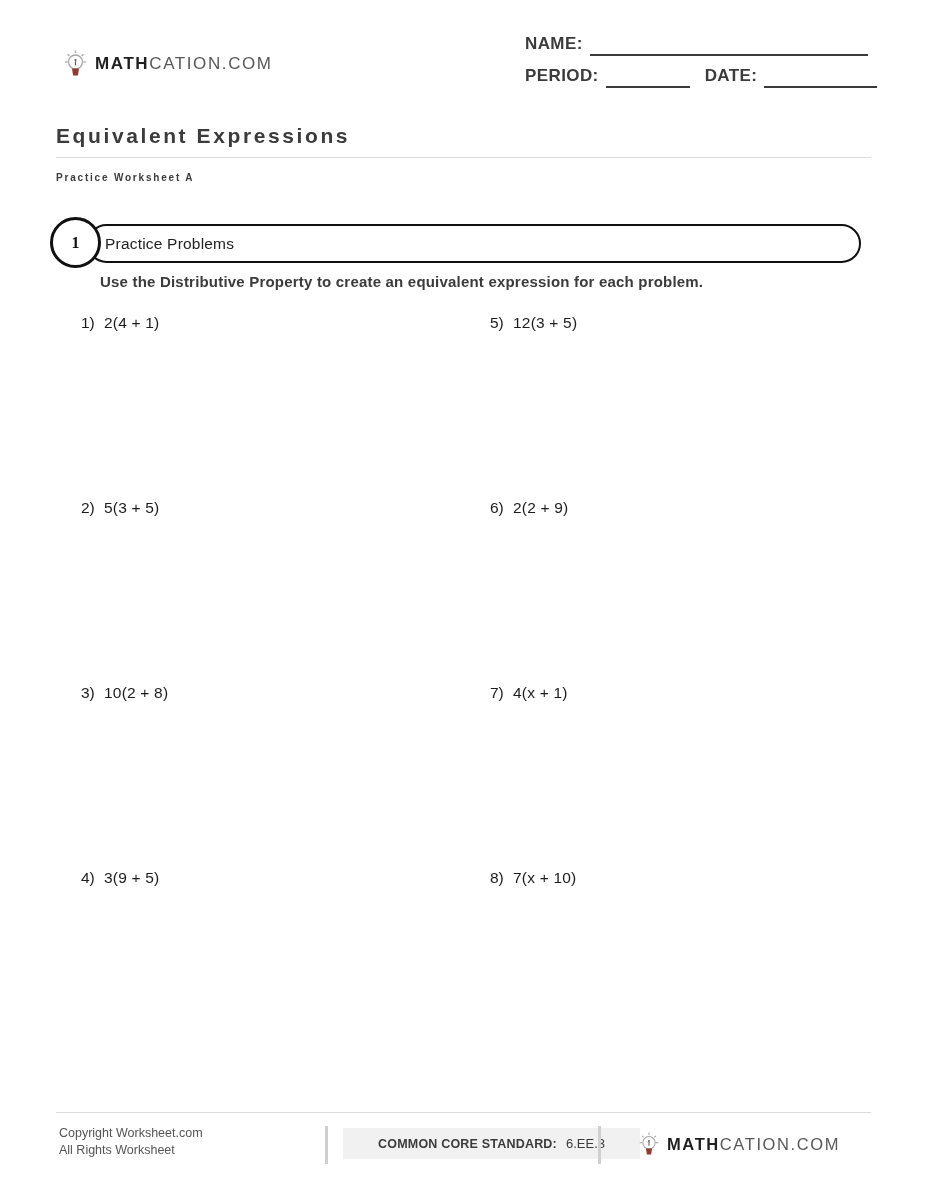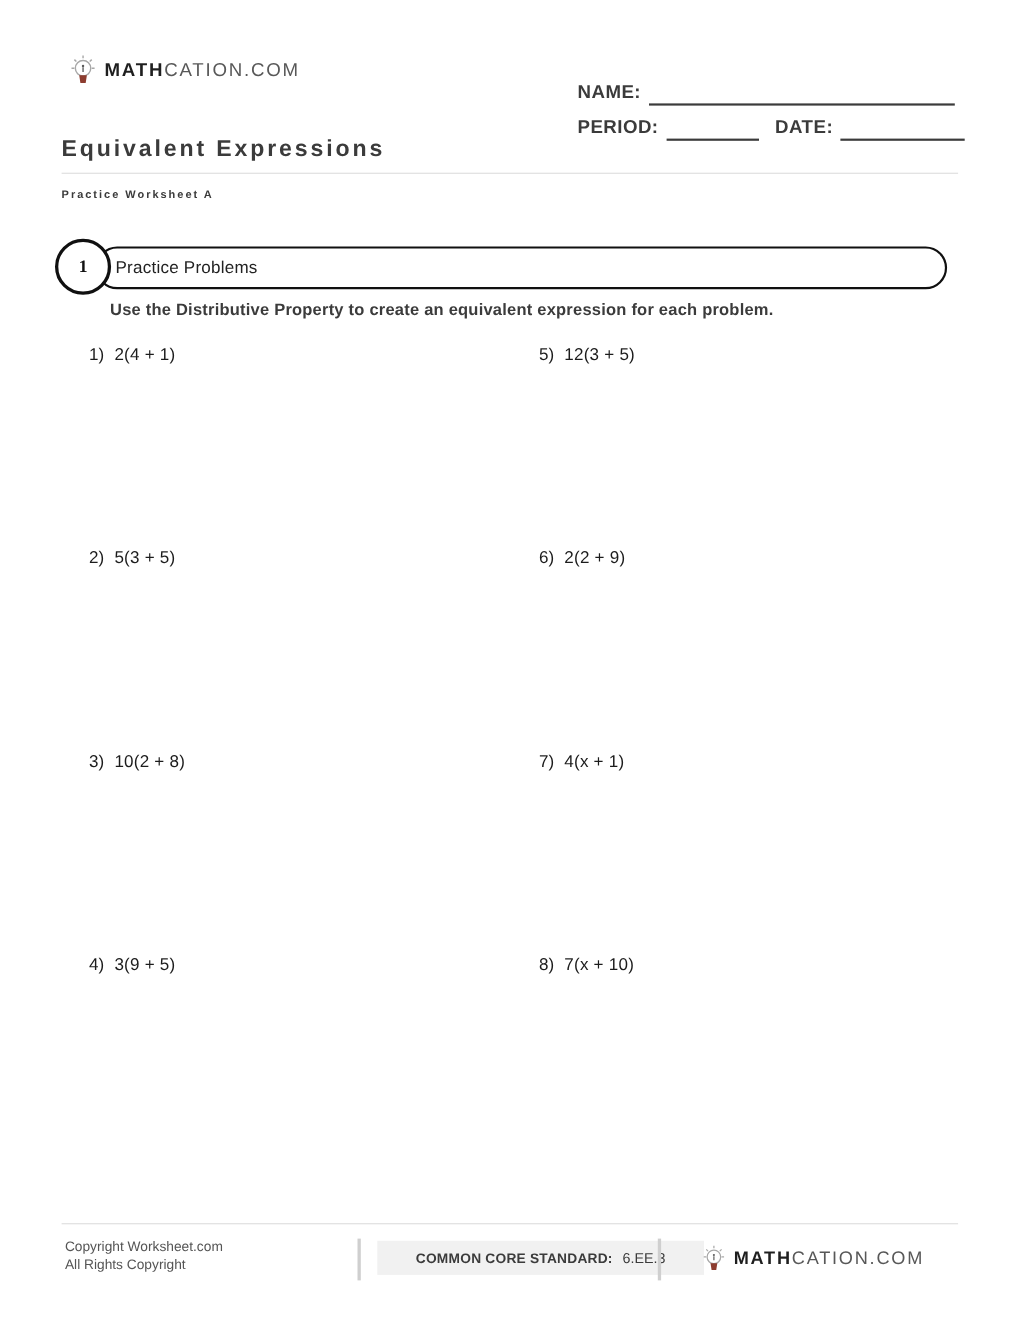--- a/index.html
+++ b/index.html
@@ -12,21 +12,21 @@
 
   
   .brand { display:flex; align-items:center; gap:7px; }
   .brand-text { font-size:17px; letter-spacing:1.6px; white-space:nowrap;text-align:right; }
   .brand-bold { font-weight:bold; color:#1f1f1f; }
   .brand-light { font-weight:normal; color:#585858; }
   .header-brand { position:absolute; left:63px; top:48px; }
 
   .name-row { position:absolute; left:525px; top:32px; display:flex; align-items:flex-end; }
   .pd-row   { position:absolute; left:525px; top:64px; display:flex; align-items:flex-end; }
-  .fld-label { font-weight:bold; font-size:17px; color:#3b3b3b; letter-spacing:0.4px; line-height:24px;margin-top:40px; }
+  .fld-label { font-weight:bold; font-size:17px; color:#3b3b3b; letter-spacing:0.4px; line-height:24px; }
   .blank { border-bottom:2px solid #3b3b3b; height:22px; margin-left:7px; }
   .blank-name { width:278px; }
   .blank-period { width:84px; }
   .blank-date { width:113px; }
   .date-label { margin-left:15px; }
 
   
   .title { position:absolute; left:56px; top:124px; font-size:21px; font-weight:bold;
            letter-spacing:2.6px; color:#3b3b3b; }
   .rule-1 { position:absolute; left:56px; top:157px; width:815px; height:1px; background:#dcdcdc; }
@@ -122,21 +122,21 @@
     <div class="problem"><span class="pnum">4)</span><span class="pexpr">3(9 + 5)</span></div>
     <div class="problem"><span class="pnum">5)</span><span class="pexpr">12(3 + 5)</span></div>
     <div class="problem"><span class="pnum">6)</span><span class="pexpr">2(2 + 9)</span></div>
     <div class="problem"><span class="pnum">7)</span><span class="pexpr">4(x + 1)</span></div>
     <div class="problem"><span class="pnum">8)</span><span class="pexpr">7(x + 10)</span></div>
   </div>
 
   <div class="rule-2"></div>
   <div class="copyright">
     <div>Copyright Worksheet.com</div>
-    <div>All Rights Copyright</div>
+    <div>All Rights Worksheet</div>
   </div>
   <div class="v-div v-div-1"></div>
   <div class="ccs-box">
     <span class="ccs-label">COMMON CORE STANDARD:</span>
     <span class="ccs-value">6.EE.3</span>
   </div>
   <div class="v-div v-div-2"></div>
   <div class="footer-brand brand">
     <span>
       <svg class="bulb-svg" width="22" height="28" viewBox="0 0 25 31">

